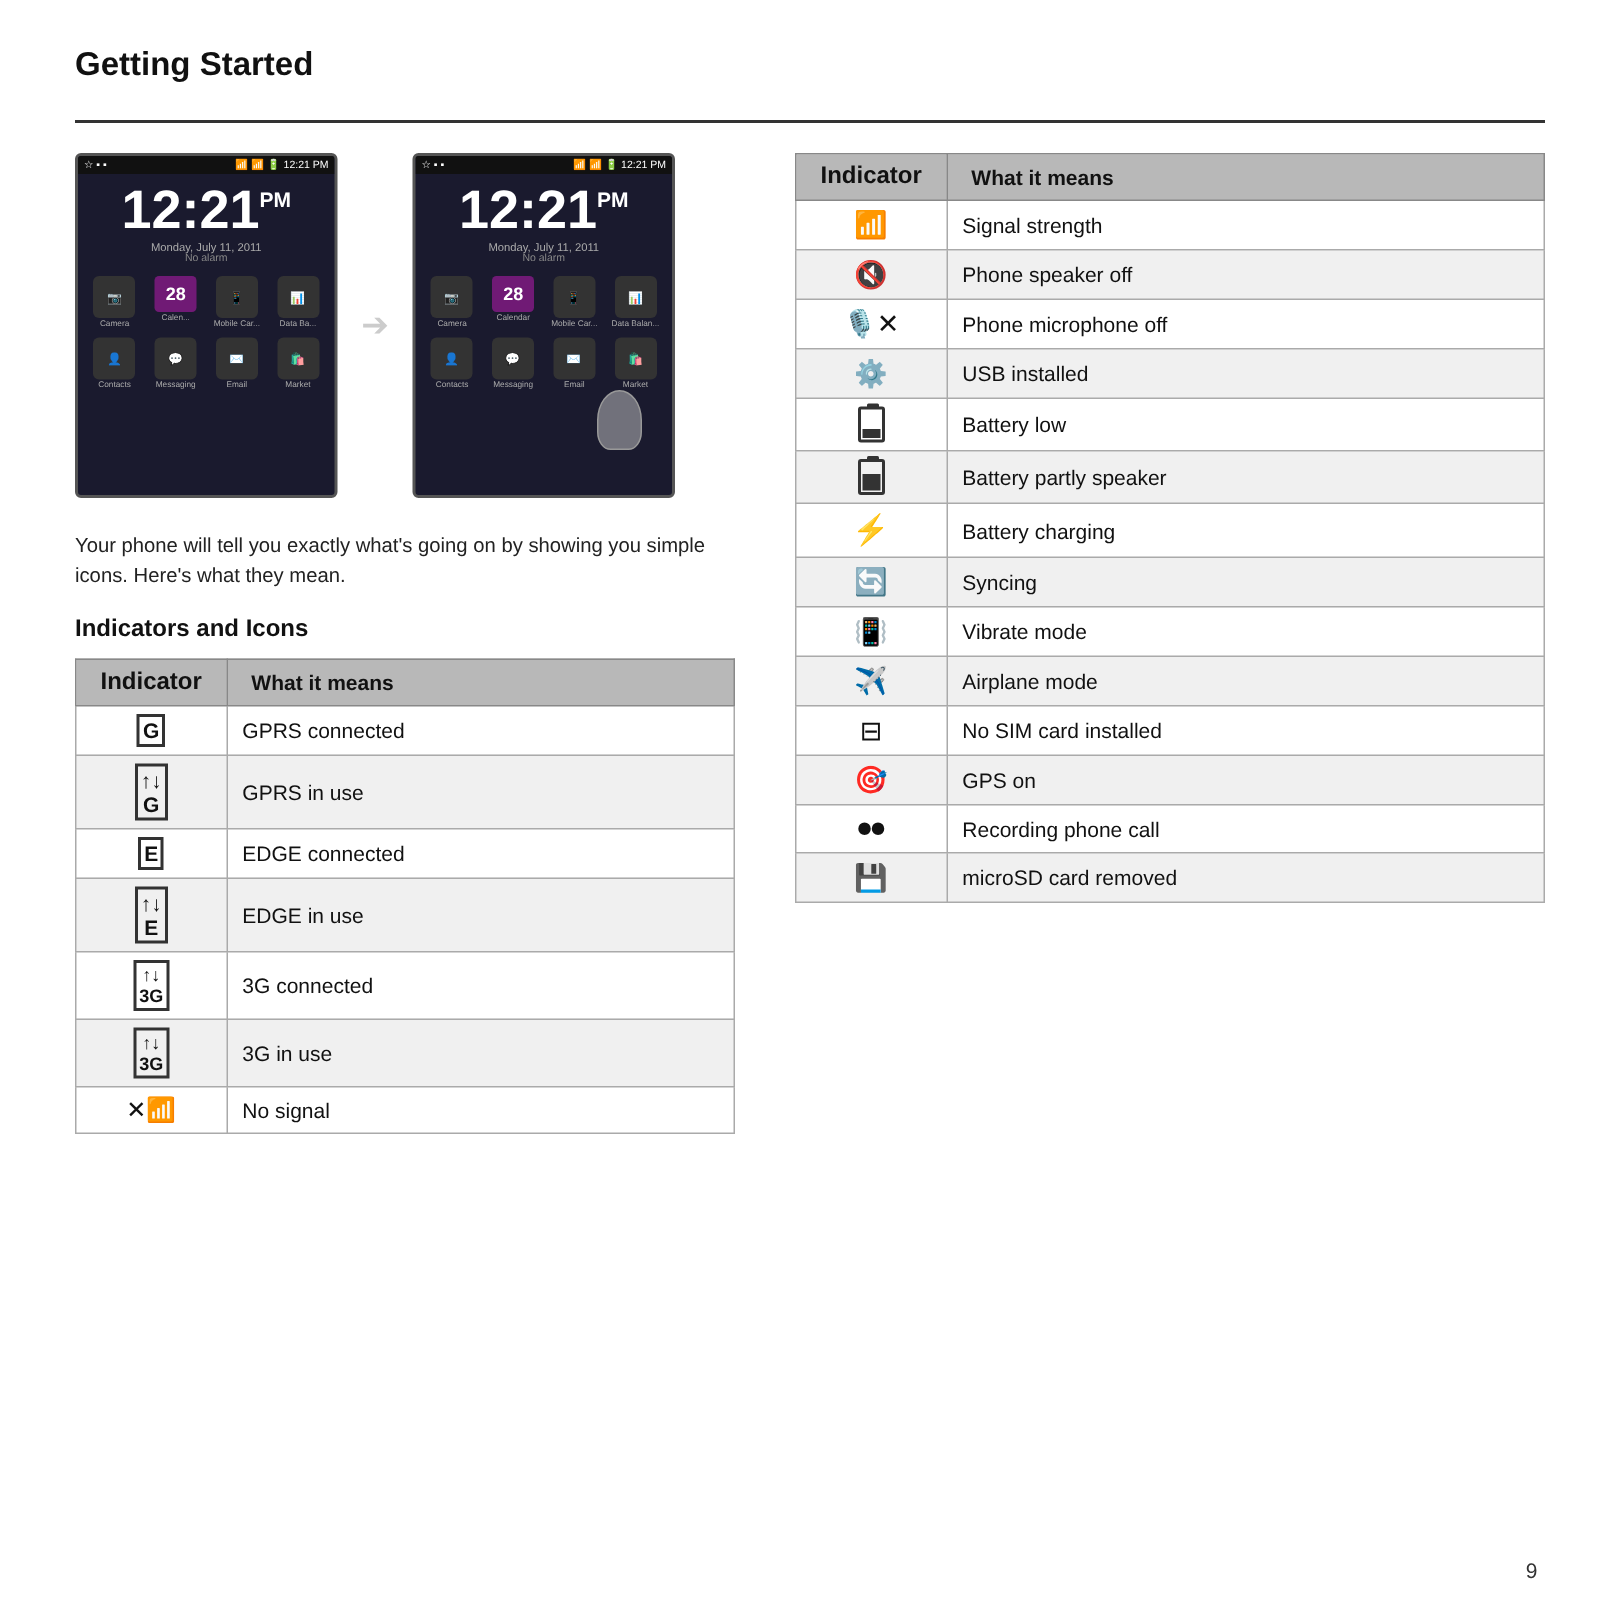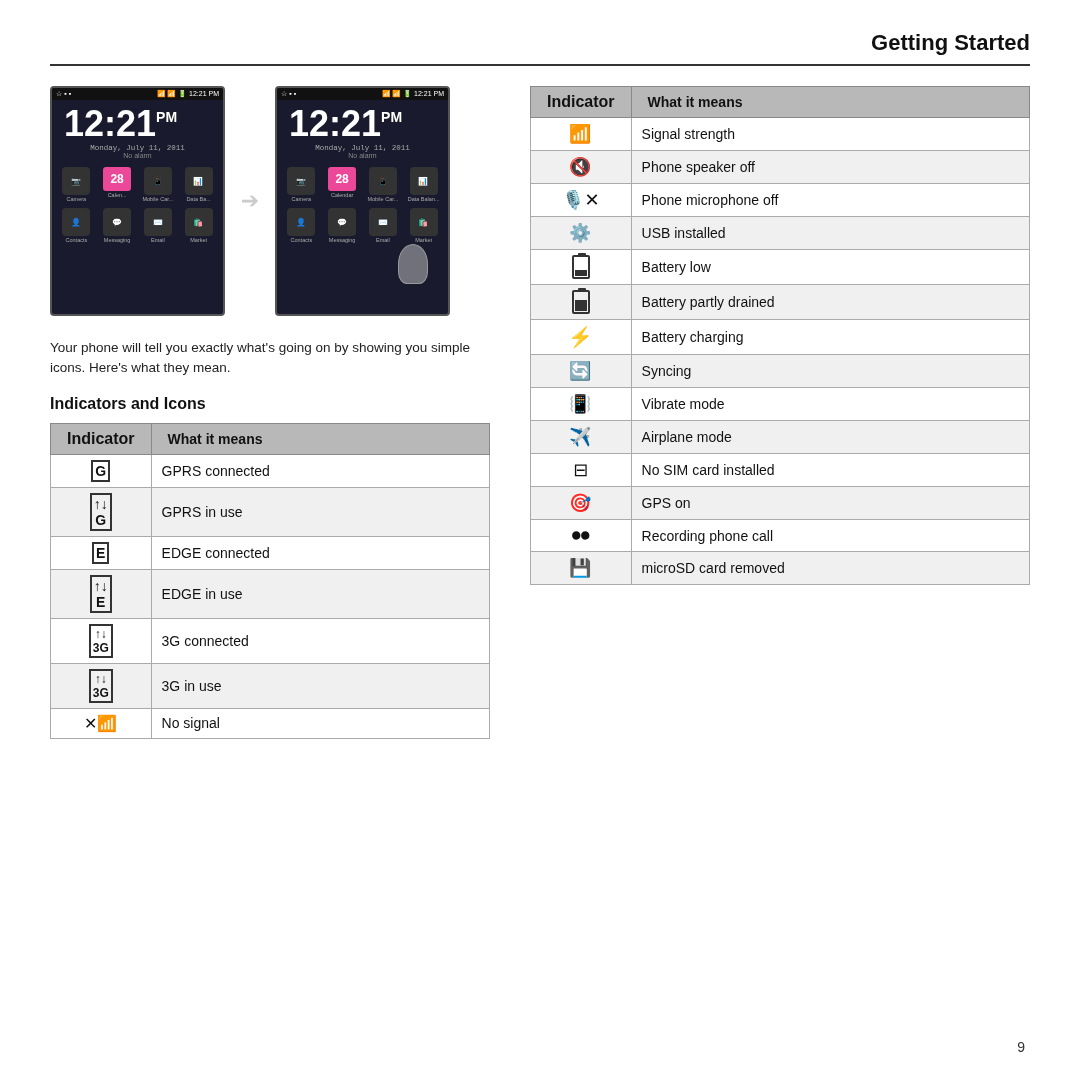--- a/index.html
+++ b/index.html
@@ -17,25 +17,25 @@
     .page {
       width: 1080px;
       height: 1080px;
       padding: 30px 50px 30px 50px;
       display: flex;
       flex-direction: column;
     }
 
     
     .header {
-      text-align: right;
+      text-align: left;
       font-size: 22px;
       font-weight: bold;
       border-bottom: 2px solid #333;
-      padding-bottom: 8px;
+      padding-bottom: 24px;
       margin-bottom: 20px;
     }
 
     
     .main-content {
       display: flex;
       flex-direction: row;
       gap: 40px;
       flex: 1;
     }
@@ -73,39 +73,37 @@
       padding: 2px 4px;
       display: flex;
       justify-content: space-between;
       align-items: center;
     }
 
     .phone-clock {
       color: #fff;
       font-size: 36px;
       font-weight: bold;
-      text-align: left;
+      text-align: center;
       margin-top: 6px;
       line-height: 1;
-      margin-left: 12px;
     }
 
     .phone-clock sup {
       font-size: 14px;
       vertical-align: top;
       margin-top: 4px;
       display: inline-block;
     }
 
     .phone-date {
       color: #aaa;
       font-size: 7.5px;
       text-align: center;
       margin-top: 2px;
-      font-family: Liberation Mono, monospace;
     }
 
     .phone-alarm {
       color: #888;
       font-size: 7px;
       text-align: center;
     }
 
     .phone-apps-row {
       display: flex;
@@ -133,21 +131,21 @@
     }
 
     .phone-app-group {
       display: flex;
       flex-direction: column;
       align-items: center;
       width: 32px;
     }
 
     .phone-number-badge {
-      background: #ec4899;
+      background: #701a75;
       color: #fff;
       font-size: 12px;
       font-weight: bold;
       width: 28px;
       height: 24px;
       border-radius: 3px;
       display: flex;
       align-items: center;
       justify-content: center;
     }
@@ -460,21 +458,21 @@
             </td>
             <td>Battery low</td>
           </tr>
           <tr>
             <td class="icon-cell">
               <span style="display:inline-block;width:18px;height:24px;border:2px solid #333;border-radius:2px;position:relative;vertical-align:middle;">
                 <span style="position:absolute;top:-4px;left:4px;width:8px;height:3px;background:#333;display:block;border-radius:1px 1px 0 0;"></span>
                 <span style="position:absolute;bottom:1px;left:1px;right:1px;height:11px;background:#333;display:block;"></span>
               </span>
             </td>
-            <td>Battery partly drained</td>
+            <td>Battery partly speaker</td>
           </tr>
           <tr>
             <td class="icon-cell">
               <span style="font-size:20px;font-weight:bold;display:inline-block;">⚡</span>
             </td>
             <td>Battery charging</td>
           </tr>
           <tr>
             <td class="icon-cell">
               <span style="font-size:18px;">🔄</span>

